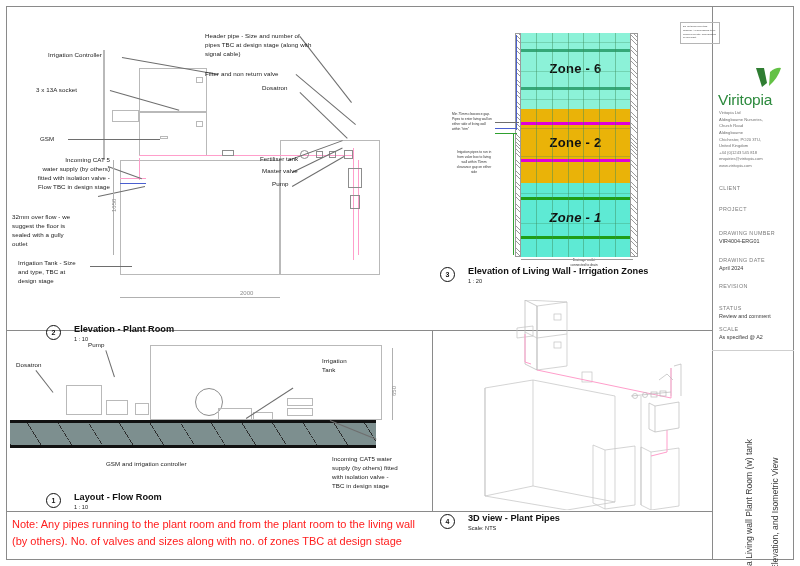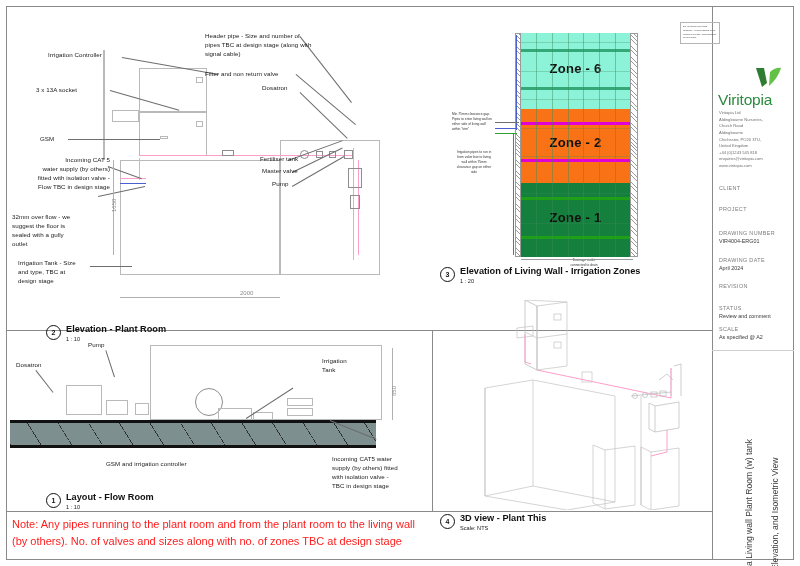--- a/index.html
+++ b/index.html
@@ -25,35 +25,35 @@
   .tiny { font-size: 3.3px; color: #333; line-height: 1.5; white-space: pre-line; }
   .vtiny { font-size: 2.5px; color: #444; line-height: 1.5; white-space: pre-line; }
 
   .dimtxt { position: absolute; font-size: 6px; color: #8d8d8d; }
   .dimv { transform: rotate(-90deg); transform-origin: left top; }
 
   
   .ldr { position: absolute; background: #6e6e6e; height: .6px; transform-origin: left center; }
 
   
-  .sect { position: absolute; display: flex; align-items: center; gap: 5px; }
+  .sect { position: absolute; display: flex; align-items: center; gap: 13px; }
   .sect .circ {
     width: 15px; height: 15px; border-radius: 50%; border: 1px solid #111;
     display: flex; align-items: center; justify-content: center;
     font-size: 7px; font-weight: 700; color: #111; flex: 0 0 auto;
   }
   .sect .stitle { font-size: 9.2px; font-weight: 700; color: #111; line-height: 1.15; }
   .sect .sscale { font-size: 5.6px; color: #222; margin-top: 1px; }
 
   
   #wall { position: absolute; }
   .zoneband { position: absolute; left: 0; width: 100%; }
   .z3 { background: #8cf2d8; }
-  .z2 { background: #f97316; }
-  .z1 { background: #15803d; }
+  .z2 { background: #eab308; }
+  .z1 { background: #5eead4; font-style: italic; }
   .zrib { position: absolute; left: 0; width: 100%; height: 3px; }
   .z3 .zrib { background: #35a878; }
   .z2 .zrib { background: #e000d8; }
   .z1 .zrib { background: #1f9e17; }
   .zlabel { position: absolute; width: 100%; text-align: center;
             font-size: 13px; font-weight: 700; color: #111; letter-spacing: .02em; }
   .gridv { position: absolute; top: 0; bottom: 0; width: 1px; background: rgba(60,140,90,.45); }
   .gridh { position: absolute; left: 0; right: 0; height: 1px; background: rgba(60,140,90,.30); }
 
   .hatchcol {
@@ -317,21 +317,21 @@
       <path d="M200 106 L224 102 L224 128 L200 132 Z"></path>
       <path d="M200 106 L194 103 L194 129 L200 132"></path>
       <path d="M204 80 L212 74 L218 80"></path>
       <path d="M219 66 L226 64 L226 96"></path>
     </g>
   </svg>
 
   <div class="sect" style="left:440px; top:513px;">
     <div class="circ">4</div>
     <div>
-      <div class="stitle">3D view - Plant This</div>
+      <div class="stitle">3D view - Plant Pipes</div>
       <div class="sscale">Scale: NTS</div>
     </div>
   </div>
 
   <div class="note-red" style="left:12px; top:516px; width:418px;">Note: Any pipes running to the plant room and from the plant room to the living wall (by others). No. of valves and sizes along with no. of zones TBC at design stage</div>
 
   <div class="discl" style="left:680px; top:22px; width:40px; height:22px;">
     <div class="vtiny" style="padding:2px;">Do not scale from this drawing. All dimensions to be checked on site. This drawing is copyright.</div>
   </div>
 

